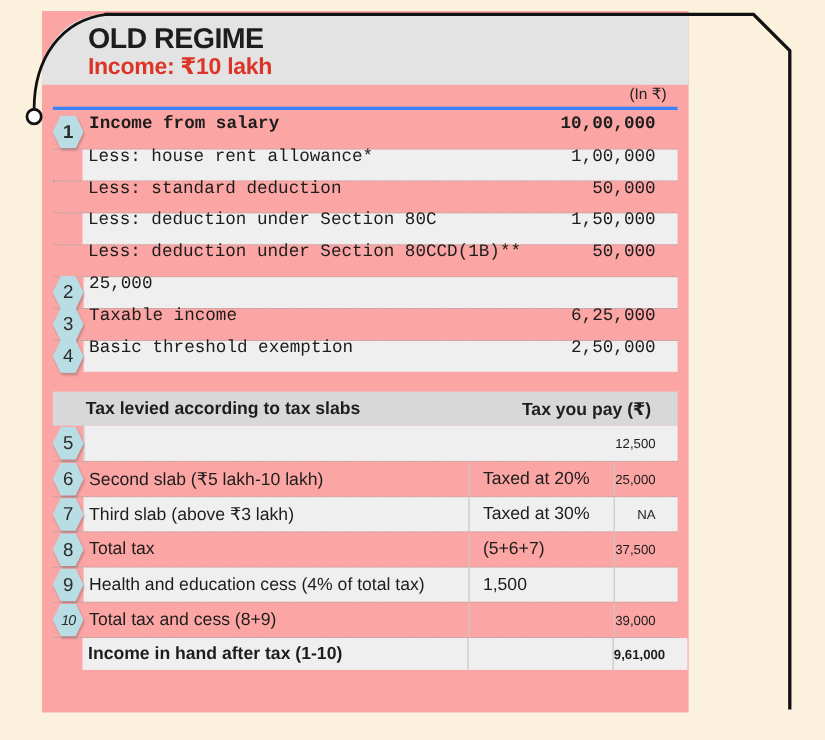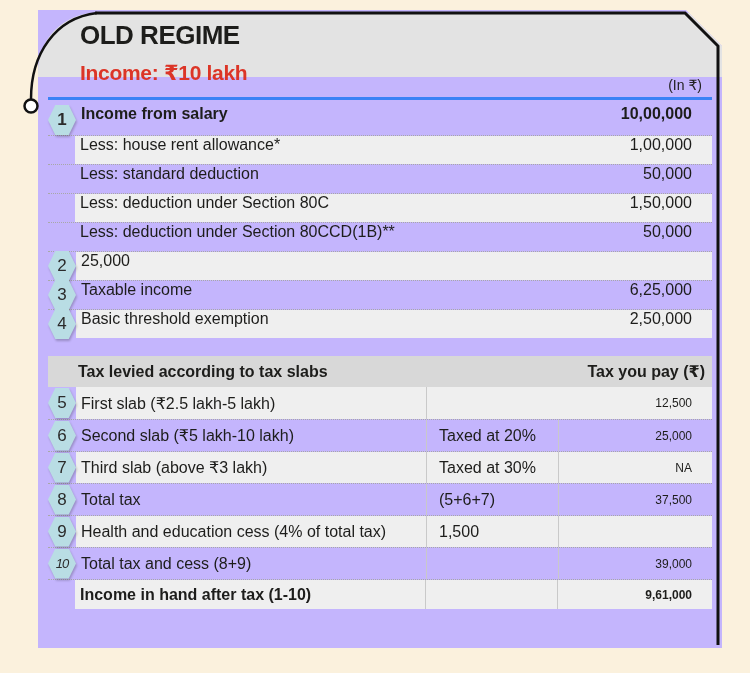--- a/index.html
+++ b/index.html
@@ -4,70 +4,70 @@
 <style>
   html,body{margin:0;padding:0;}
   body{
     width:750px;height:673px;position:relative;overflow:hidden;
     background:#fbf1dd;
     font-family:"Liberation Sans","DejaVu Sans",sans-serif;
     color:#1d1d1b;
   }
   .overlay-svg{position:absolute;left:0;top:0;width:750px;height:673px;pointer-events:none;z-index:5;}
   .card{
-    position:absolute;left:38px;top:10px;width:684px;height:638px;
-    background:#c4b5fd;
+    position:absolute;left:38px;top:10px;width:588px;height:638px;
+    background:#fca5a5;
     clip-path:polygon(0 0,648px 0,684px 36px,684px 100%,0 100%);
     z-index:1;
   }
   .band{
     margin-top:3px;height:64px;background:#e3e3e3;
     border-top-left-radius:58px;
     padding-left:42px;box-sizing:border-box;
   }
   .band .title{
     font-size:26px;font-weight:bold;letter-spacing:-0.5px;
     padding-top:9px;line-height:1.05;color:#1d1d1b;
   }
   .band .subtitle{
     font-size:21px;font-weight:bold;letter-spacing:-0.3px;
-    color:#dc3527;line-height:1.1;margin-top:12px;
+    color:#dc3527;line-height:1.1;
   }
   .note-row{
     height:23px;margin:0 10px;border-bottom:3px solid #3b82f6;
     display:flex;justify-content:flex-end;
     font-size:14px;color:#222;padding-right:10px;box-sizing:border-box;
   }
   .tbl{margin:5px 10px 0 10px;}
   .row{display:flex;align-items:stretch;box-sizing:border-box;}
   .row + .row{border-top:1px dotted #a8a8a8;}
   .t1-row{height:29px;}
   .t1-row.first{height:30px;}
   .gutter{flex:0 0 27px;display:flex;align-items:center;justify-content:center;overflow:visible;}
   .t1-main{
-    flex:1;display:flex;justify-content:space-between;
-    padding:0 20px 16px 5px;font-size:16px;
+    flex:1;display:flex;justify-content:space-between;align-items:center;
+    padding:0 20px 16px 5px;font-size:16px;font-family:Liberation Mono, monospace;
   }
   .shade .t1-main{background:#efefef;}
   .bold{font-weight:bold;}
   .bold .t1-main{font-weight:bold;}
   .badge-wrap{filter:drop-shadow(1px 2px 1px rgba(0,0,0,0.22));}
   .badge{
     display:flex;align-items:center;justify-content:center;
     width:28px;height:30px;background:#b9dde4;
     clip-path:polygon(26% 0%,74% 0%,100% 50%,74% 100%,26% 100%,0% 50%);
     font-size:17px;color:#2b2b2b;
   }
   .badge.small{font-size:13px;letter-spacing:-1px;font-style:italic;}
   .gap{height:18px;}
   .t2-header{
     margin:0 10px;height:31px;background:#d8d8d8;
     display:flex;justify-content:space-between;align-items:center;
     font-size:16px;font-weight:bold;
-    padding:0 7px 0 30px;box-sizing:border-box;
+    padding:0 24px 0 30px;box-sizing:border-box;
   }
   .t2-row{height:32px;}
   .t2-row.last{height:30px;}
   .t2-col1{flex:0 0 350px;display:flex;align-items:center;padding-left:5px;box-sizing:border-box;font-size:16px;}
   .t2-col2{flex:0 0 132px;display:flex;align-items:center;padding-left:12px;box-sizing:border-box;font-size:16px;border-left:1px solid #c9c9c9;}
   .t2-col3{flex:1;display:flex;align-items:center;justify-content:flex-end;padding-right:20px;box-sizing:border-box;font-size:12px;border-left:1px solid #c9c9c9;}
   .t2-row.shade .t2-col1,.t2-row.shade .t2-col2,.t2-row.shade .t2-col3{background:#efefef;}
   .t2-row.bold .t2-col1,.t2-row.bold .t2-col3{font-weight:bold;}
 </style>
 </head>
@@ -164,21 +164,20 @@
     <span>Tax you pay (₹)</span>
   </div>
 
   <div class="tbl" style="margin-top:0;">
     <div class="row t2-row shade">
       <div class="gutter">
         <span class="badge-wrap">
             <span class="badge">5</span>
           </span>
       </div>
-      <div class="t2-col1">First slab (₹2.5 lakh-5 lakh)</div>
       <div class="t2-col3">12,500</div>
     </div>
     <div class="row t2-row">
       <div class="gutter">
         <span class="badge-wrap">
             <span class="badge">6</span>
           </span>
       </div>
       <div class="t2-col1">Second slab (₹5 lakh-10 lakh)</div>
       <div class="t2-col2">Taxed at 20%</div>

